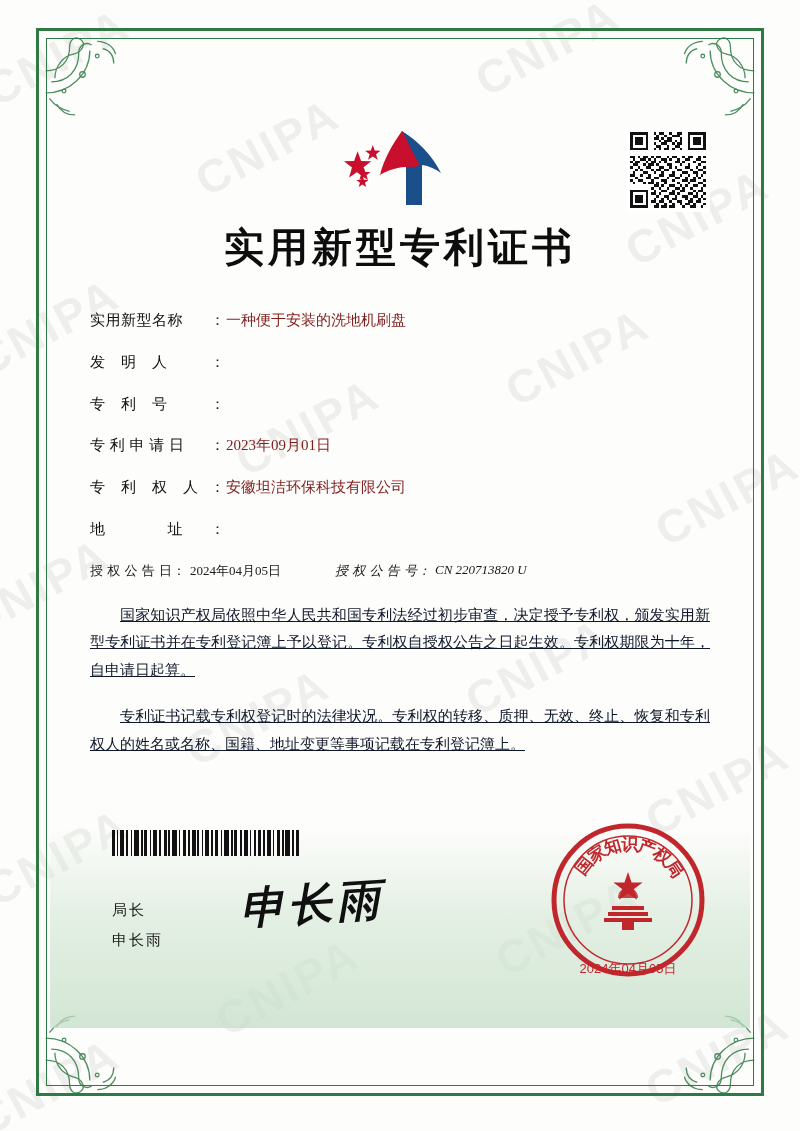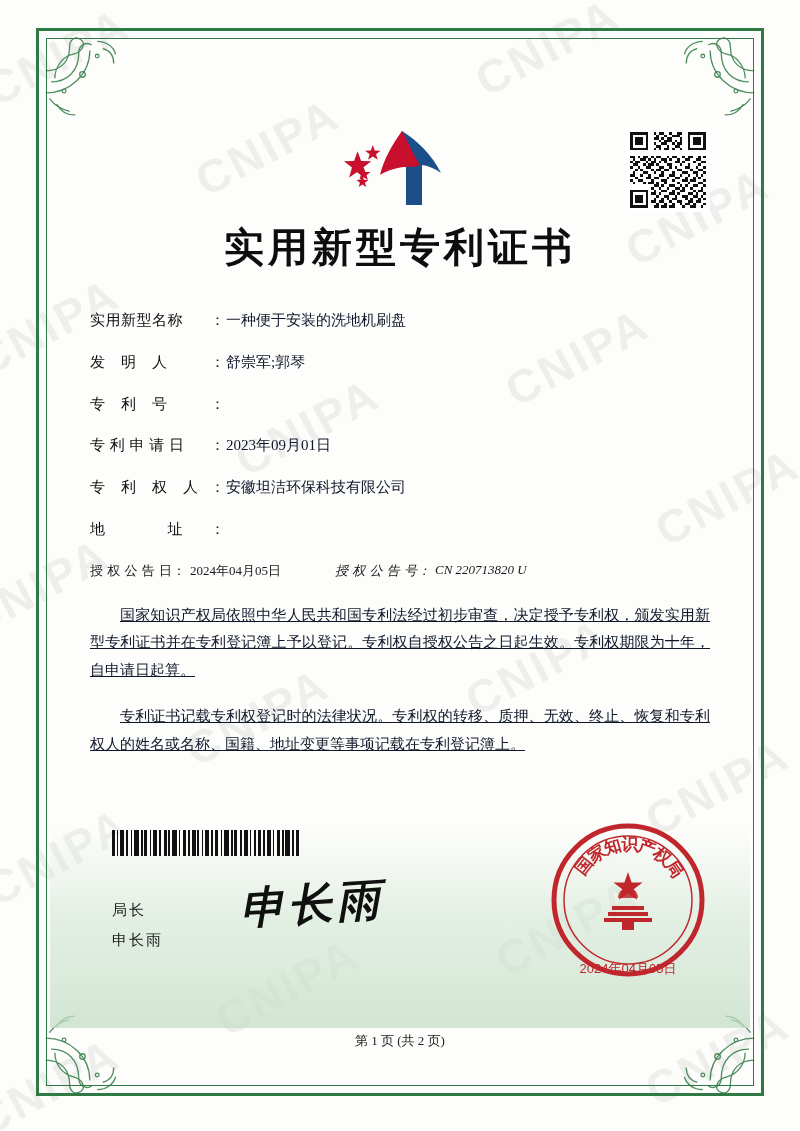--- a/index.html
+++ b/index.html
@@ -142,21 +142,21 @@
   }
   .fl {
     width: 120px;
     flex: none;
     letter-spacing: .5px;
     color: #111;
   }
   .fsep { width: 16px; flex: none; text-align: left; }
   .fv {
     flex: 1;
-    color: #0f172a;
+    color: #7f1d1d;
     word-break: break-all;
   }
   .fv.addr { line-height: 1.45; }
 
   .dual {
     display: flex;
     margin-bottom: 4px;
     font-size: 13px;
   }
   .dual .half { display: flex; }
@@ -571,21 +571,20 @@
 
     <div class="fields">
       <div class="field-row">
         <div class="fl">实用新型名称</div>
         <div class="fsep">：</div>
         <div class="fv">一种便于安装的洗地机刷盘</div>
       </div>
       <div class="field-row">
         <div class="fl">发　明　人</div>
         <div class="fsep">：</div>
-        <div class="fv">舒崇军;郭琴</div>
       </div>
       <div class="field-row">
         <div class="fl">专　利　号</div>
         <div class="fsep">：</div>
       </div>
       <div class="field-row">
         <div class="fl">专 利 申 请 日</div>
         <div class="fsep">：</div>
         <div class="fv">2023年09月01日</div>
       </div>
@@ -729,14 +728,13 @@
           <text x="80" y="30" text-anchor="middle" transform="rotate(20 80 80)">产</text>
           <text x="80" y="30" text-anchor="middle" transform="rotate(38 80 80)">权</text>
           <text x="80" y="30" text-anchor="middle" transform="rotate(56 80 80)">局</text>
         </g>
       </svg>
     </div>
     <div class="seal-date">2024年04月05日</div>
   </div>
 
 
-  <div class="page-no">第 1 页 (共 2 页)</div>
 </div>
 
 </body></html>

